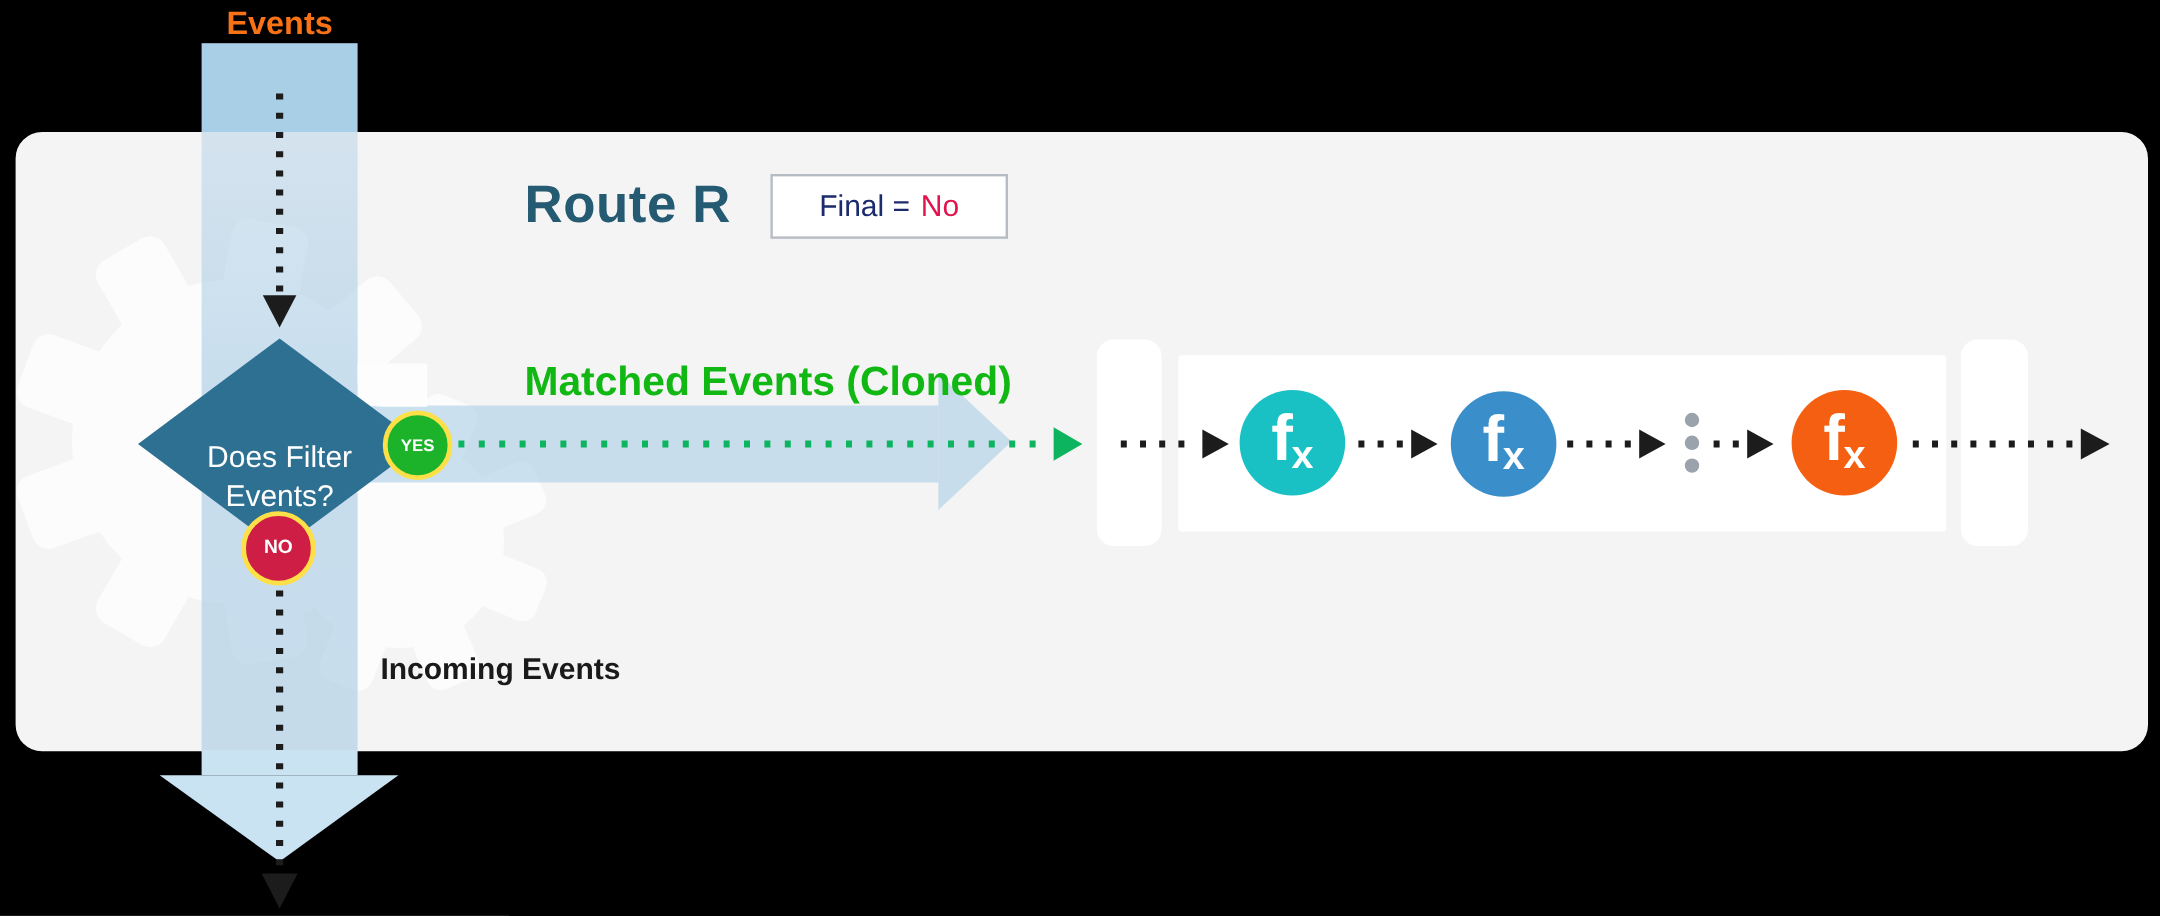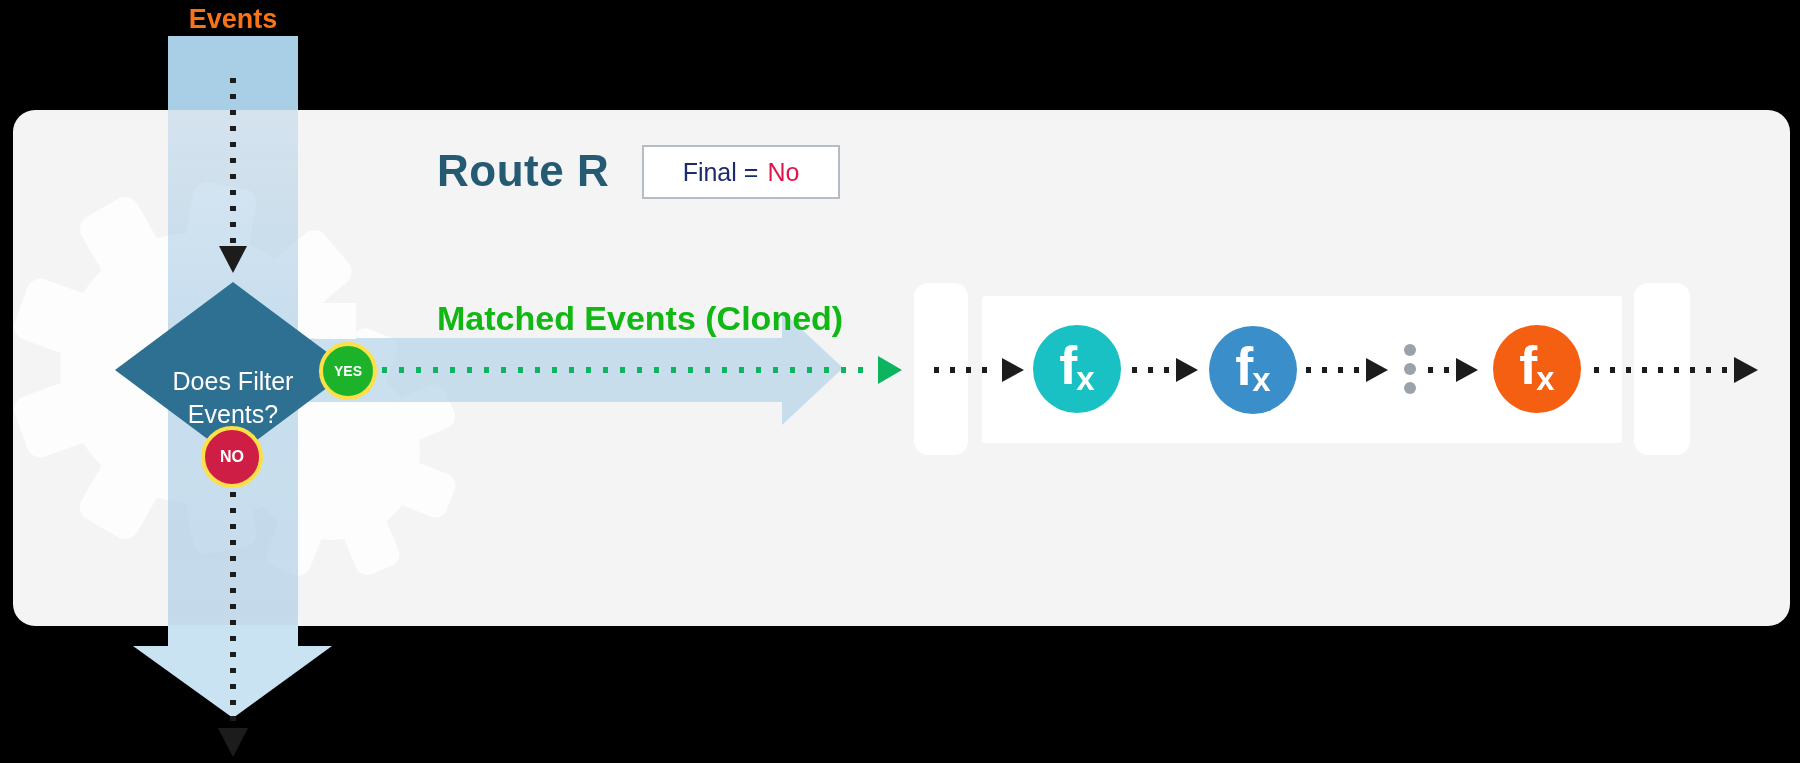--- a/index.html
+++ b/index.html
@@ -139,20 +139,21 @@
   <div class="abs badge yes-badge html-layer-item" style="background: rgb(28, 179, 43);">
     <span>YES</span>
   </div>
   <div class="abs badge no-badge html-layer-item" style="background: rgb(206, 30, 69);">
     <span>NO</span>
   </div>
 
   <div class="abs matched-label html-layer-item">Matched Events (Cloned)</div>
 
   <div class="abs continue-label html-layer-item">
+    <div>Incoming Events</div>
   </div>
 
 
   <div class="abs white-bar bar-left html-layer-item"></div>
   <div class="abs pipeline-box html-layer-item"></div>
   <div class="abs white-bar bar-right html-layer-item"></div>
 
   <div class="abs fx-node fx-1 html-layer-item" style="background: rgb(26, 193, 196);">
     <span class="f">f</span>
     <span class="x">x</span>

